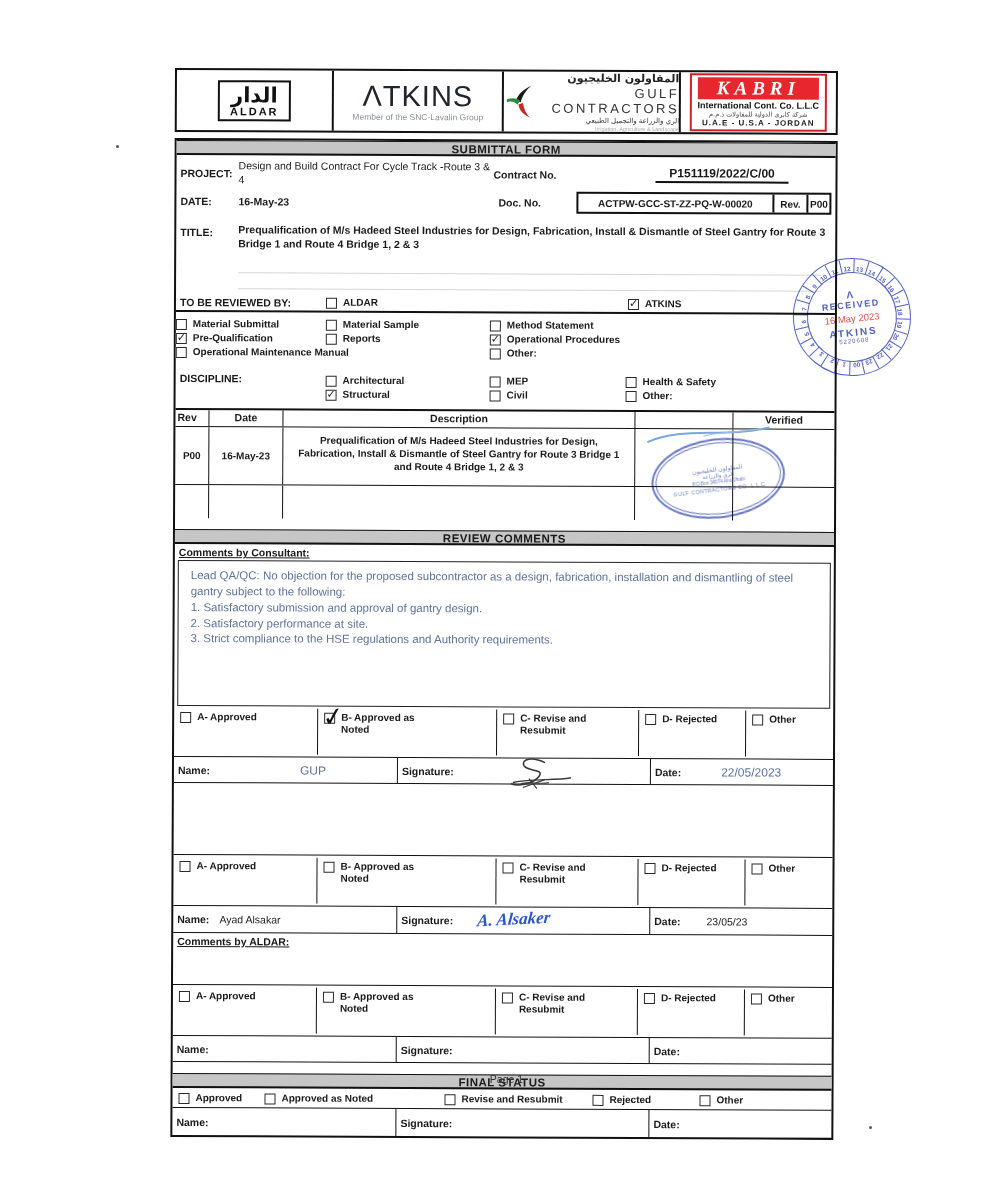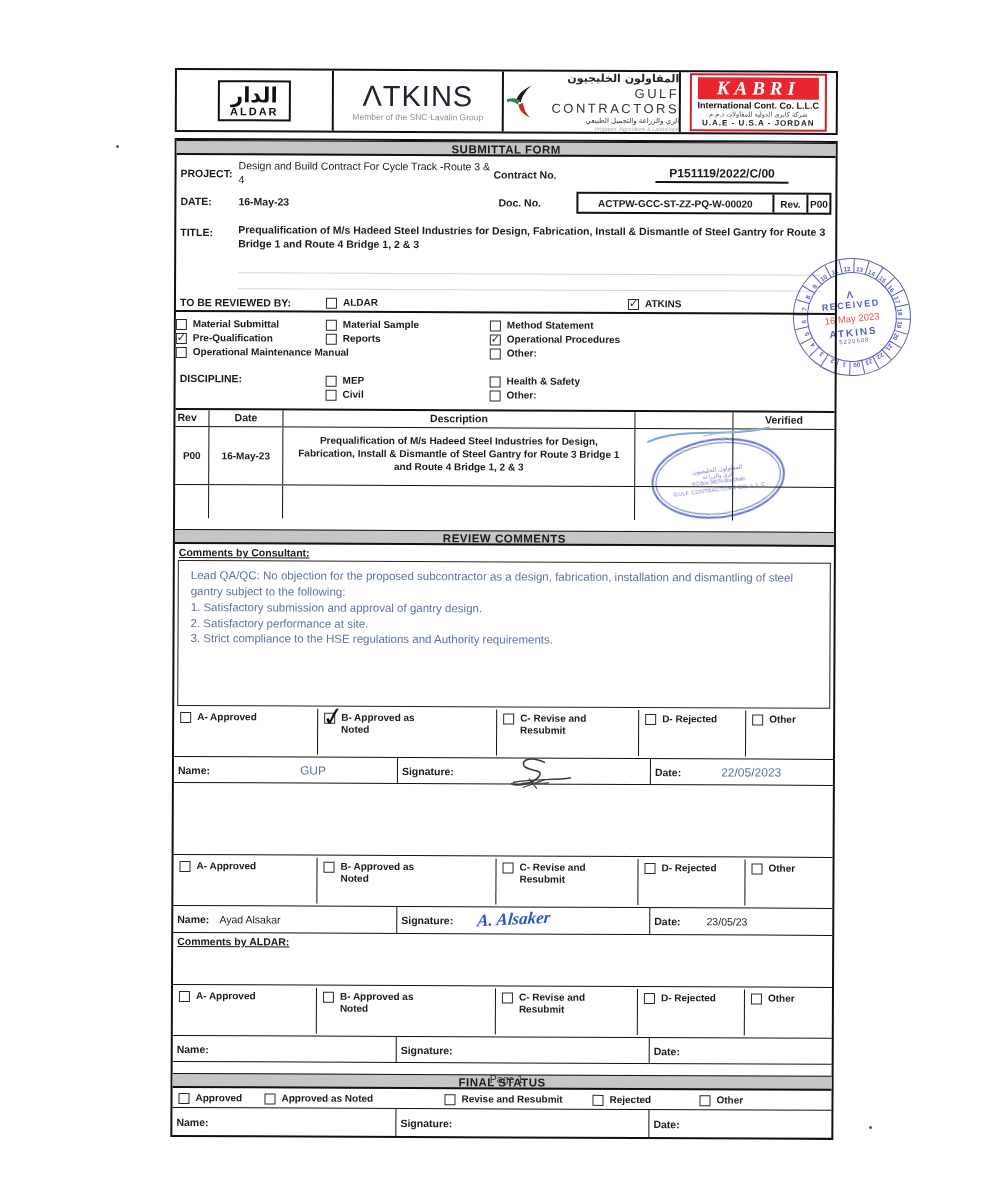--- a/index.html
+++ b/index.html
@@ -243,20 +243,30 @@
             </div>
           <div class="cbitem">
               <span class="cb"></span>
               <span class="cblabel">Other:</span>
             </div>
         </div>
       </div>
 
       <div class="row-disc">
         <div class="lbl">DISCIPLINE:</div>
+        <div>
+          <div class="cbitem">
+              <span class="cb"></span>
+              <span class="cblabel">Architectural</span>
+            </div>
+          <div class="cbitem">
+              <span class="cb checked"></span>
+              <span class="cblabel">Structural</span>
+            </div>
+        </div>
         <div>
           <div class="cbitem">
               <span class="cb"></span>
               <span class="cblabel">MEP</span>
             </div>
           <div class="cbitem">
               <span class="cb"></span>
               <span class="cblabel">Civil</span>
             </div>
         </div>

